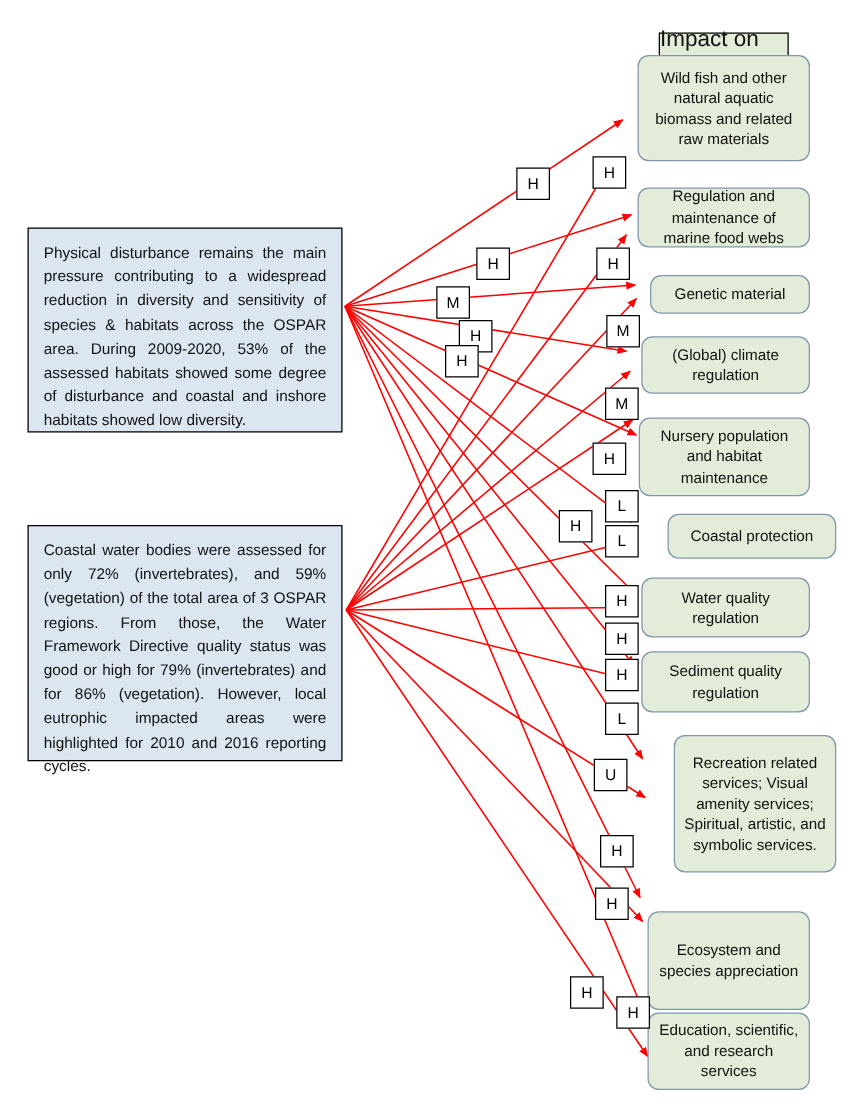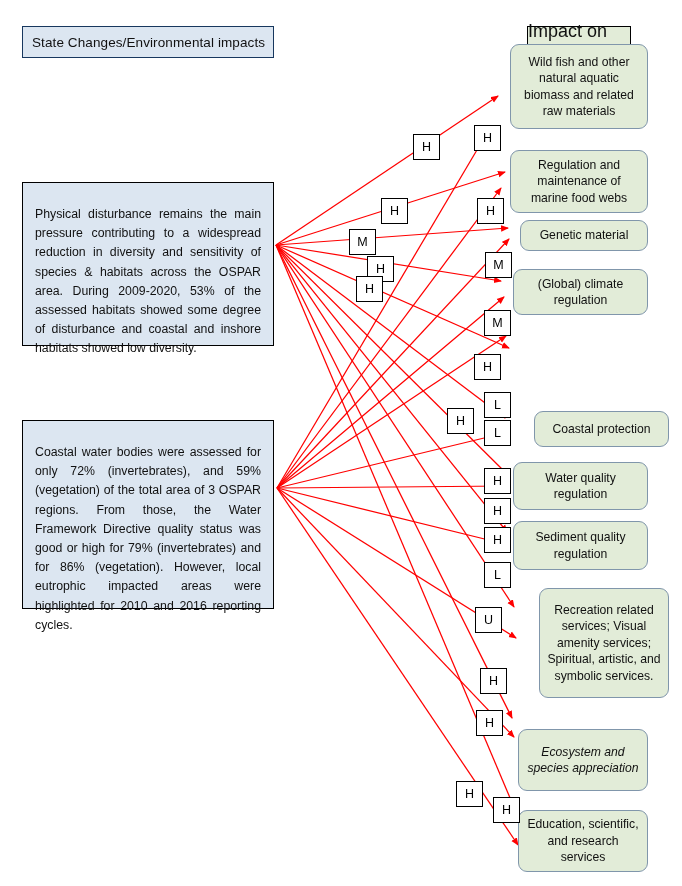--- a/index.html
+++ b/index.html
@@ -25,21 +25,21 @@
     background:#e2ecd8;border:1.5px solid #000000;
     display:flex;align-items:center;justify-content:center;
     box-sizing:border-box;font-size:18px;color:#111111;
   }
 
   
   .src{
     position:absolute;
     background:#dce6f1;border:1.2px solid #000000;
     box-sizing:border-box;
-    padding:22px 12px 8px 12px;
+    padding:10px 12px 8px 12px;
     font-size:12.3px;line-height:19.2px;color:#111111;
     text-align:justify;text-justify:inter-word;
     -webkit-hyphens:none;hyphens:none;
   }
   #src-1{left:22px;top:182px;width:252px;height:164px;}
   #src-2{left:22px;top:420px;width:252px;height:189px;}
 
   
   .es{
     position:absolute;
@@ -95,35 +95,35 @@
       <line x1="277" y1="488" x2="506" y2="336"></line>
       <line x1="277" y1="488" x2="509" y2="432"></line>
       <line x1="277" y1="488" x2="507" y2="486"></line>
       <line x1="277" y1="488" x2="509" y2="545"></line>
       <line x1="277" y1="488" x2="516" y2="638"></line>
       <line x1="277" y1="488" x2="514" y2="737"></line>
       <line x1="277" y1="488" x2="518" y2="845"></line>
     </g>
   </svg>
 
-  <div class="hdr-left">State Changes/Environmental impacts</div>
   <div class="hdr-right">Impact on ES</div>
 
   <div class="src" id="src-1">Physical disturbance remains the main pressure contributing to a widespread reduction in diversity and sensitivity of species &amp; habitats across the OSPAR area. During 2009-2020, 53% of the assessed habitats showed some degree of disturbance and coastal and inshore habitats showed low diversity.</div>
   <div class="src" id="src-2">Coastal water bodies were assessed for only 72% (invertebrates), and 59% (vegetation) of the total area of 3 OSPAR regions. From those, the Water Framework Directive quality status was good or high for 79% (invertebrates) and for 86% (vegetation). However, local eutrophic impacted areas were highlighted for 2010 and 2016 reporting cycles.</div>
 
   <div class="es" style="left:510px;top:44px;width:138px;height:85px;">Wild fish and other natural aquatic biomass and related raw materials</div>
-  <div class="es" style="left:510px;top:150px;width:138px;height:63px;">Regulation and maintenance of marine food webs</div>
+  <div class="es" style="left:510px;top:150px;width:138px;height:48px;">Regulation and maintenance of marine food webs</div>
   <div class="es" style="left:520px;top:220px;width:128px;height:31px;">Genetic material</div>
   <div class="es" style="left:513px;top:269px;width:135px;height:46px;">(Global) climate regulation</div>
+  <div class="es" style="left:511px;top:334px;width:137px;height:63px;">Nursery population and habitat maintenance</div>
   <div class="es" style="left:513px;top:411px;width:135px;height:36px;margin-left:21px;">Coastal protection</div>
   <div class="es" style="left:513px;top:521px;width:135px;height:49px;">Sediment quality regulation</div>
   <div class="es" style="left:513px;top:462px;width:135px;height:48px;">Water quality regulation</div>
   <div class="es" style="left:518px;top:588px;width:130px;height:110px;margin-left:21px;">Recreation related services; Visual amenity services; Spiritual, artistic, and symbolic services.</div>
-  <div class="es" style="left:518px;top:729px;width:130px;height:62px;font-style:italic;">Ecosystem and species appreciation</div>
+  <div class="es" style="left:518px;top:729px;width:130px;height:79px;">Ecosystem and species appreciation</div>
   <div class="es" style="left:518px;top:810px;width:130px;height:62px;">Education, scientific, and research services</div>
 
   <div class="chip" style="left:413px;top:134px;">H</div>
   <div class="chip" style="left:474px;top:125px;">H</div>
   <div class="chip" style="left:381px;top:198px;">H</div>
   <div class="chip" style="left:477px;top:198px;">H</div>
   <div class="chip" style="left:349px;top:229px;">M</div>
   <div class="chip" style="left:485px;top:252px;">M</div>
   <div class="chip" style="left:367px;top:256px;">H</div>
   <div class="chip" style="left:356px;top:276px;">H</div>

